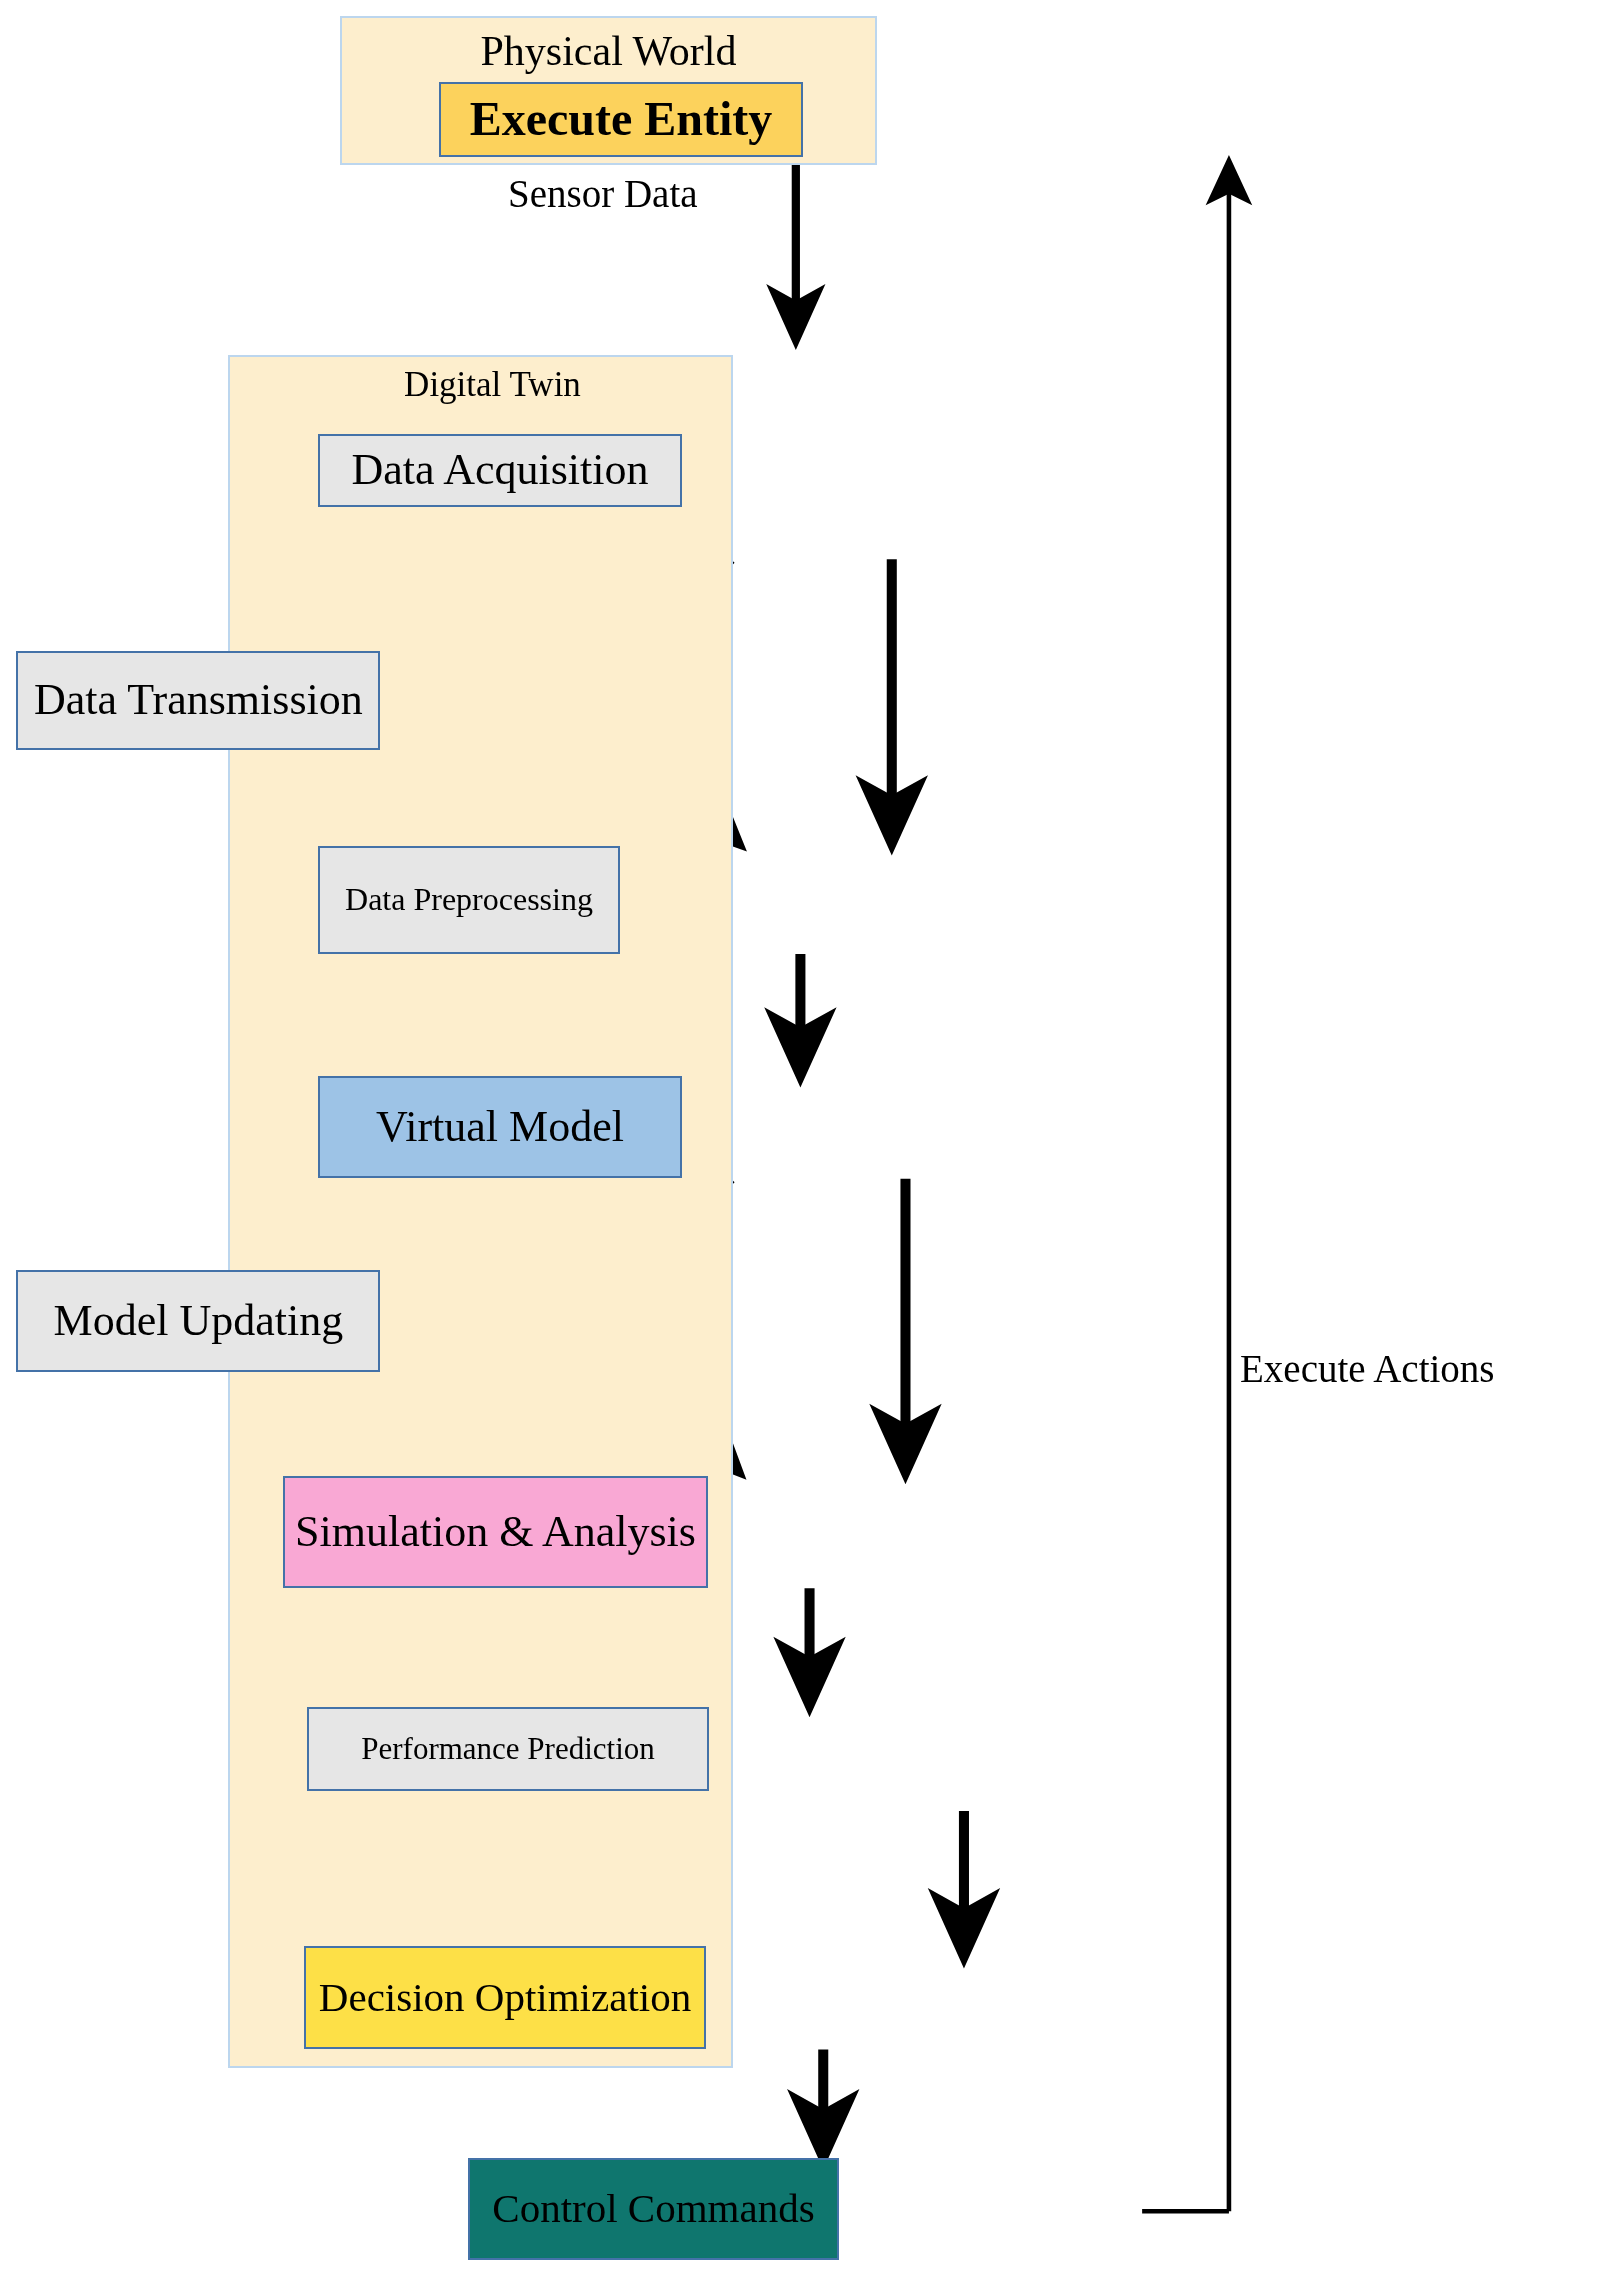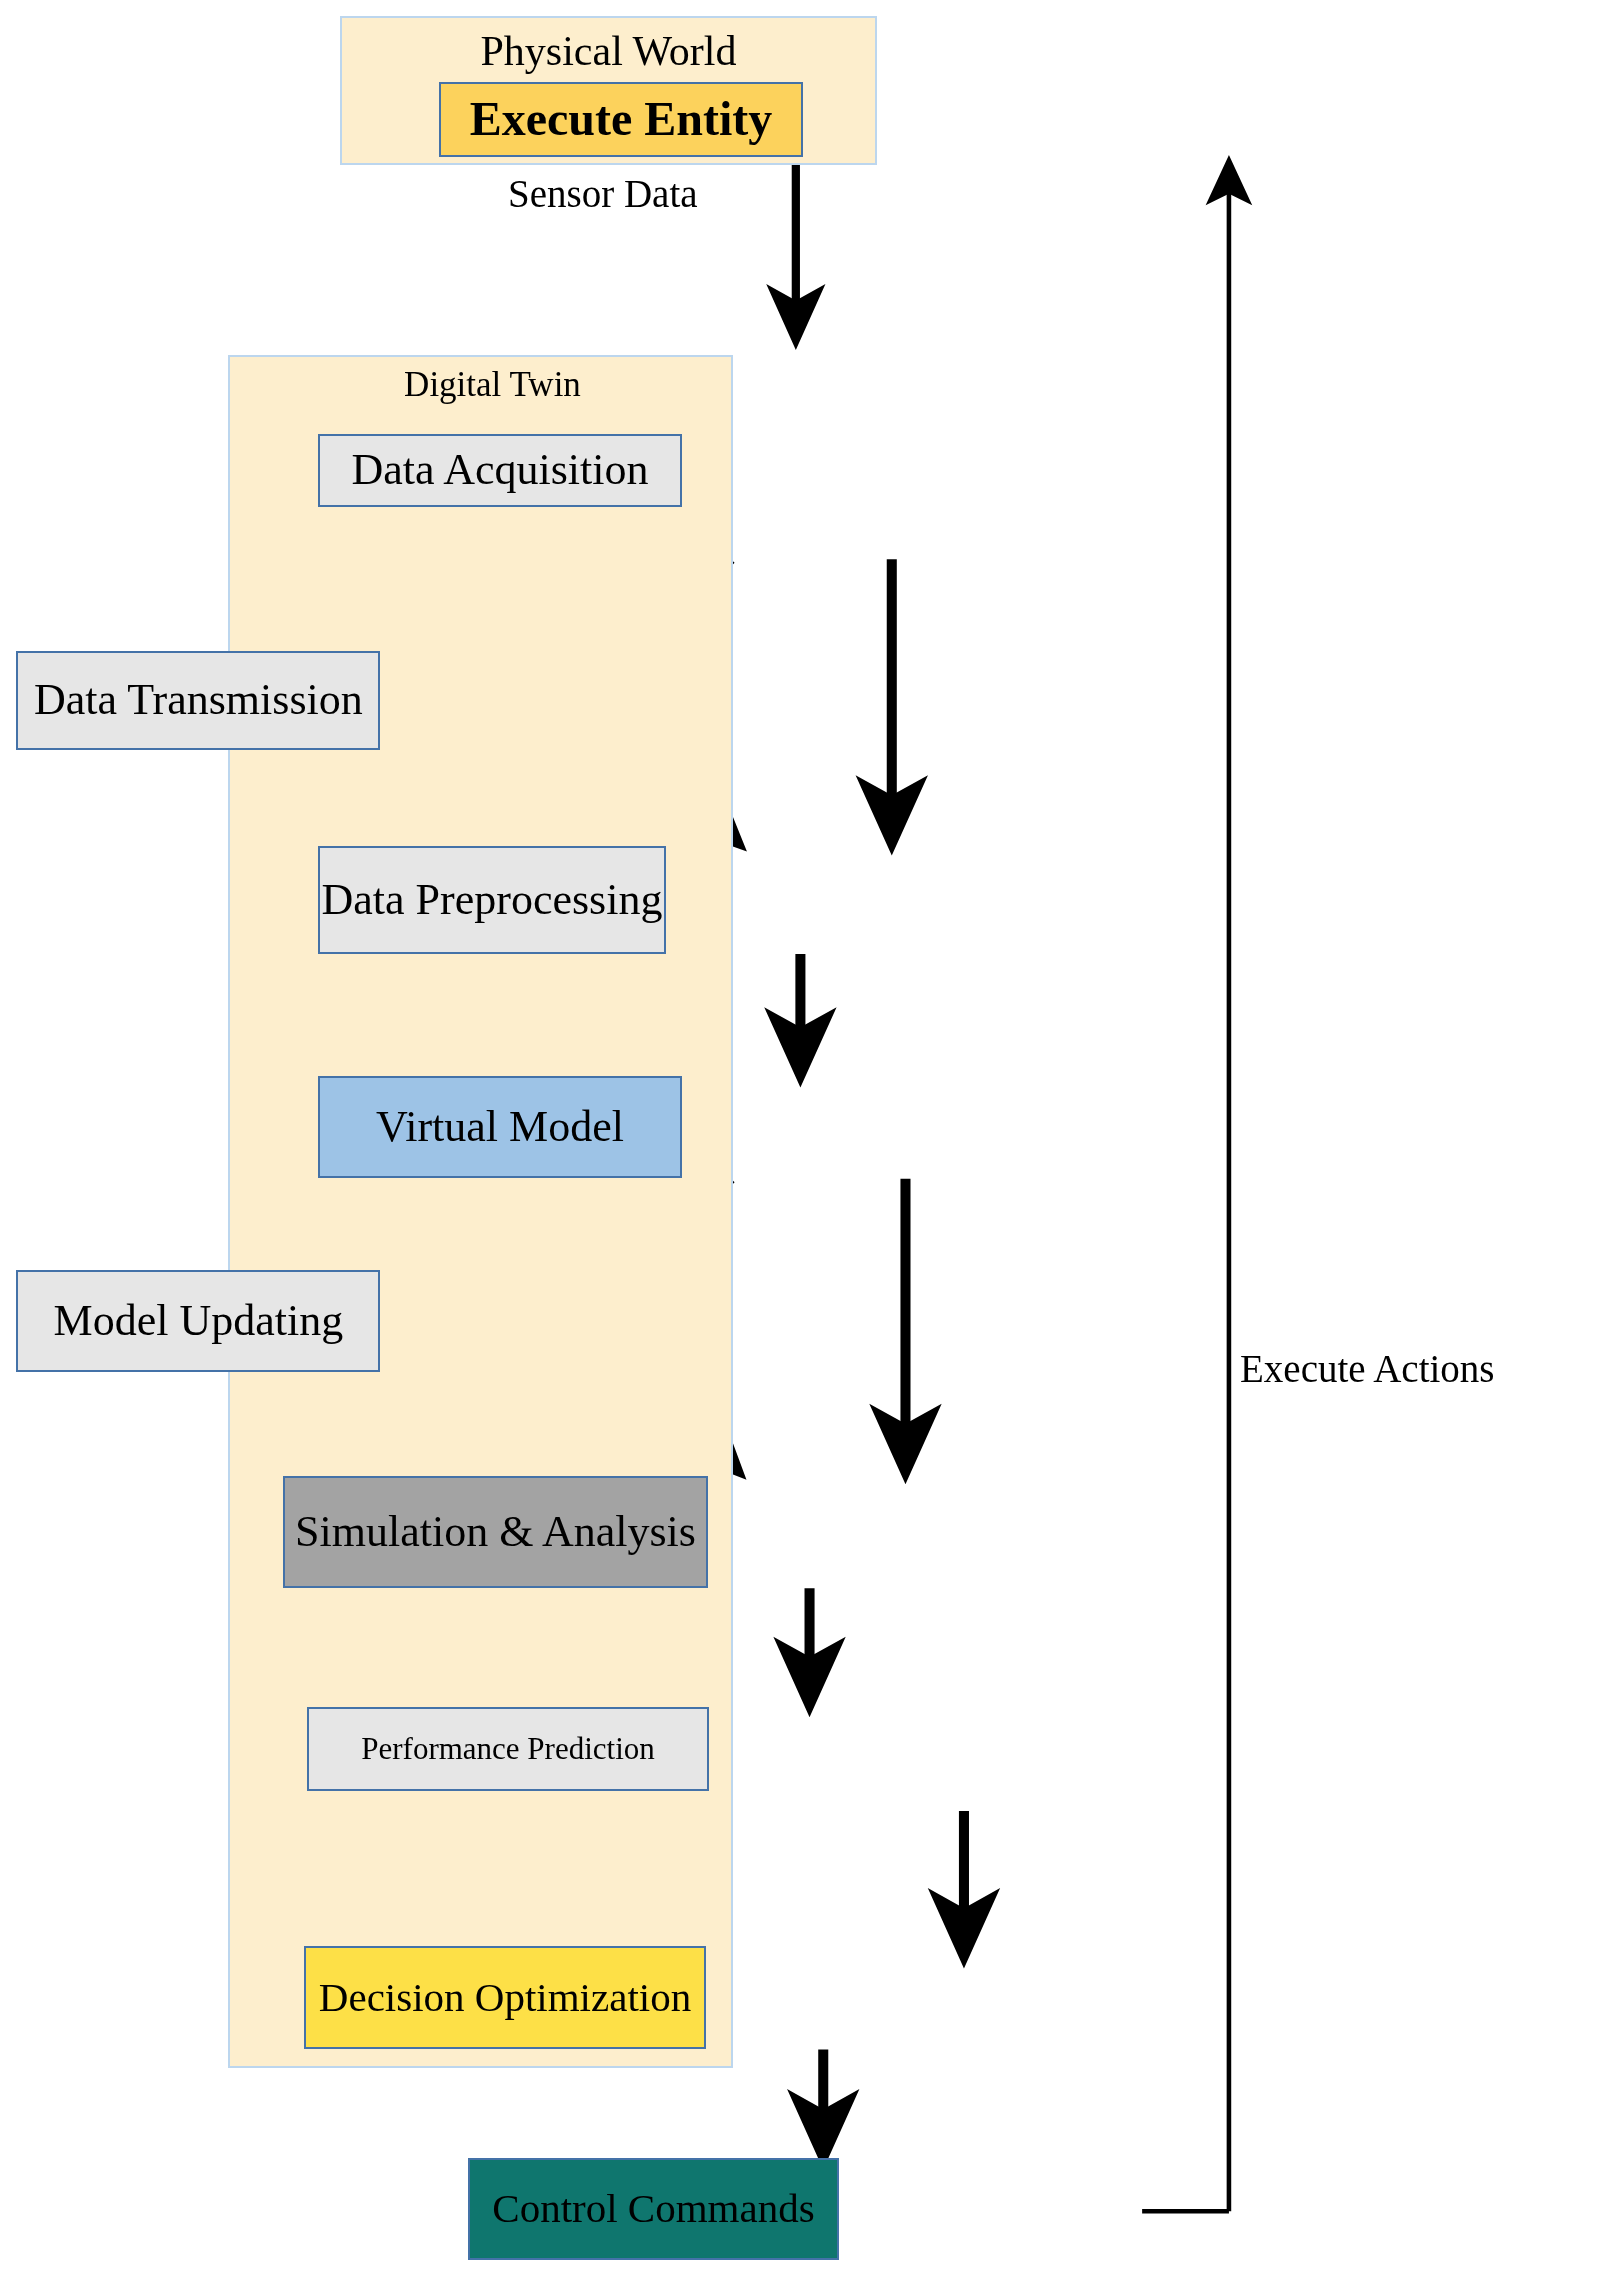--- a/index.html
+++ b/index.html
@@ -136,27 +136,27 @@
   <div class="edge-label" style="left: 508px; top: 171px; font-size: 39px;">Sensor Data</div>
 
   <div class="edge-label" style="left: 1240px; top: 1346px; font-size: 39px;">Execute Actions</div>
 
   <div class="node" style="left: 439px; top: 82px; width: 364px; height: 75px; background: rgb(252, 210, 92); font-size: 48px; font-weight: bold;">Execute Entity</div>
 
   <div class="node" style="left: 318px; top: 434px; width: 364px; height: 73px; background: rgb(230, 230, 230); font-size: 44px;">Data Acquisition</div>
 
   <div class="node" style="left: 16.4px; top: 651px; width: 364px; height: 99px; background: rgb(230, 230, 230); font-size: 44px;">Data Transmission</div>
 
-  <div class="node" style="left: 318px; top: 846px; width: 348px; height: 108px; background: rgb(230, 230, 230); font-size: 44px;">Data Preprocessing</div>
+  <div class="node" style="left: 318px; top: 846px; width: 302px; height: 108px; background: rgb(230, 230, 230); font-size: 32px;">Data Preprocessing</div>
 
   <div class="node" style="left: 318px; top: 1076px; width: 364px; height: 102px; background: rgb(157, 195, 230); font-size: 44px;">Virtual Model</div>
 
   <div class="node" style="left: 16.4px; top: 1270px; width: 364px; height: 102px; background: rgb(230, 230, 230); font-size: 44px;">Model Updating</div>
 
-  <div class="node" style="left: 283px; top: 1476px; width: 425px; height: 112px; background: #a3a3a3; font-size: 44px;">Simulation &amp; Analysis</div>
+  <div class="node" style="left: 283px; top: 1476px; width: 425px; height: 112px; background: #f9a8d4; font-size: 44px;">Simulation &amp; Analysis</div>
 
   <div class="node" style="left: 307px; top: 1707px; width: 402px; height: 84px; background: rgb(230, 230, 230); font-size: 31px;">Performance Prediction</div>
 
   <div class="node" style="left: 304px; top: 1946px; width: 402px; height: 103px; background: #fde047; font-size: 41px;">Decision Optimization</div>
 
   <div class="node" style="left: 468px; top: 2158px; width: 371px; height: 102px; background: #0f766e; font-size: 41px;">Control Commands</div>
 
 </div>
 
 

